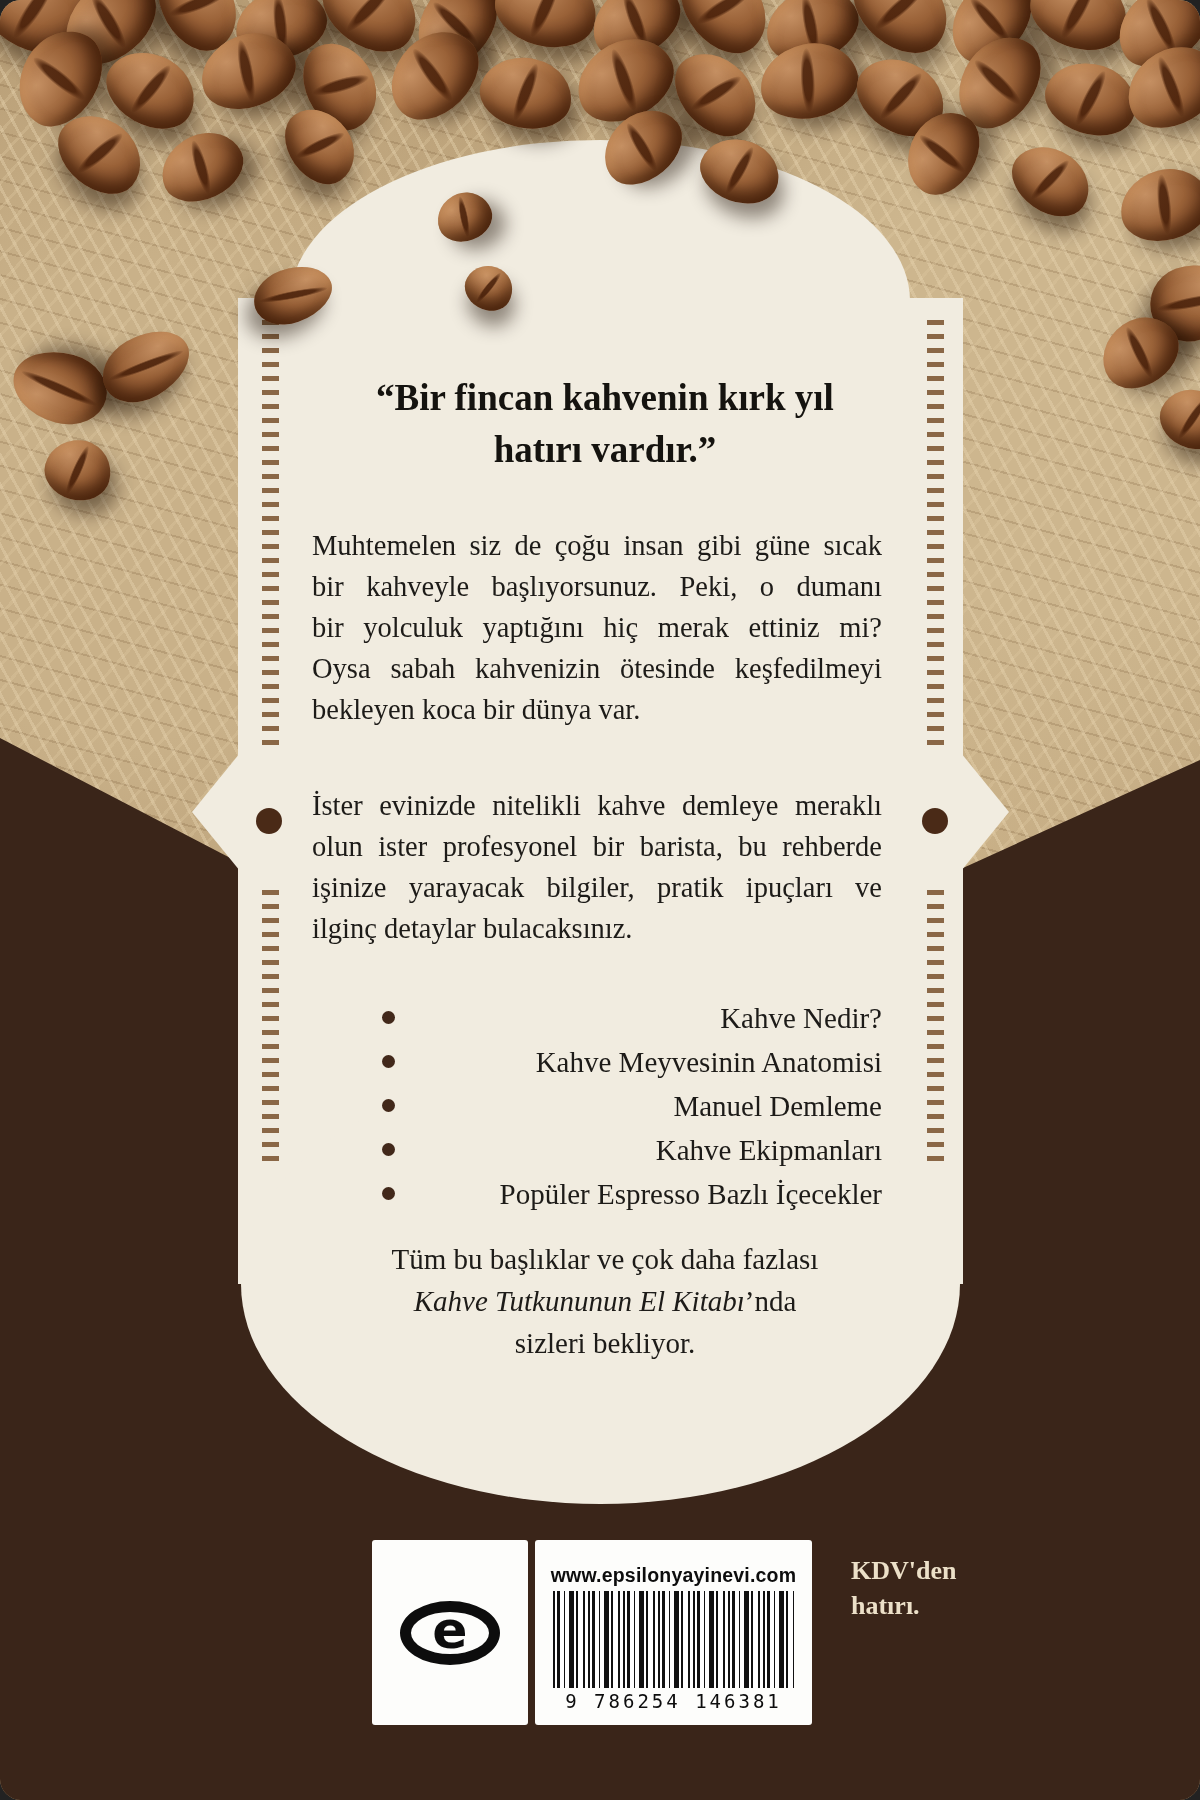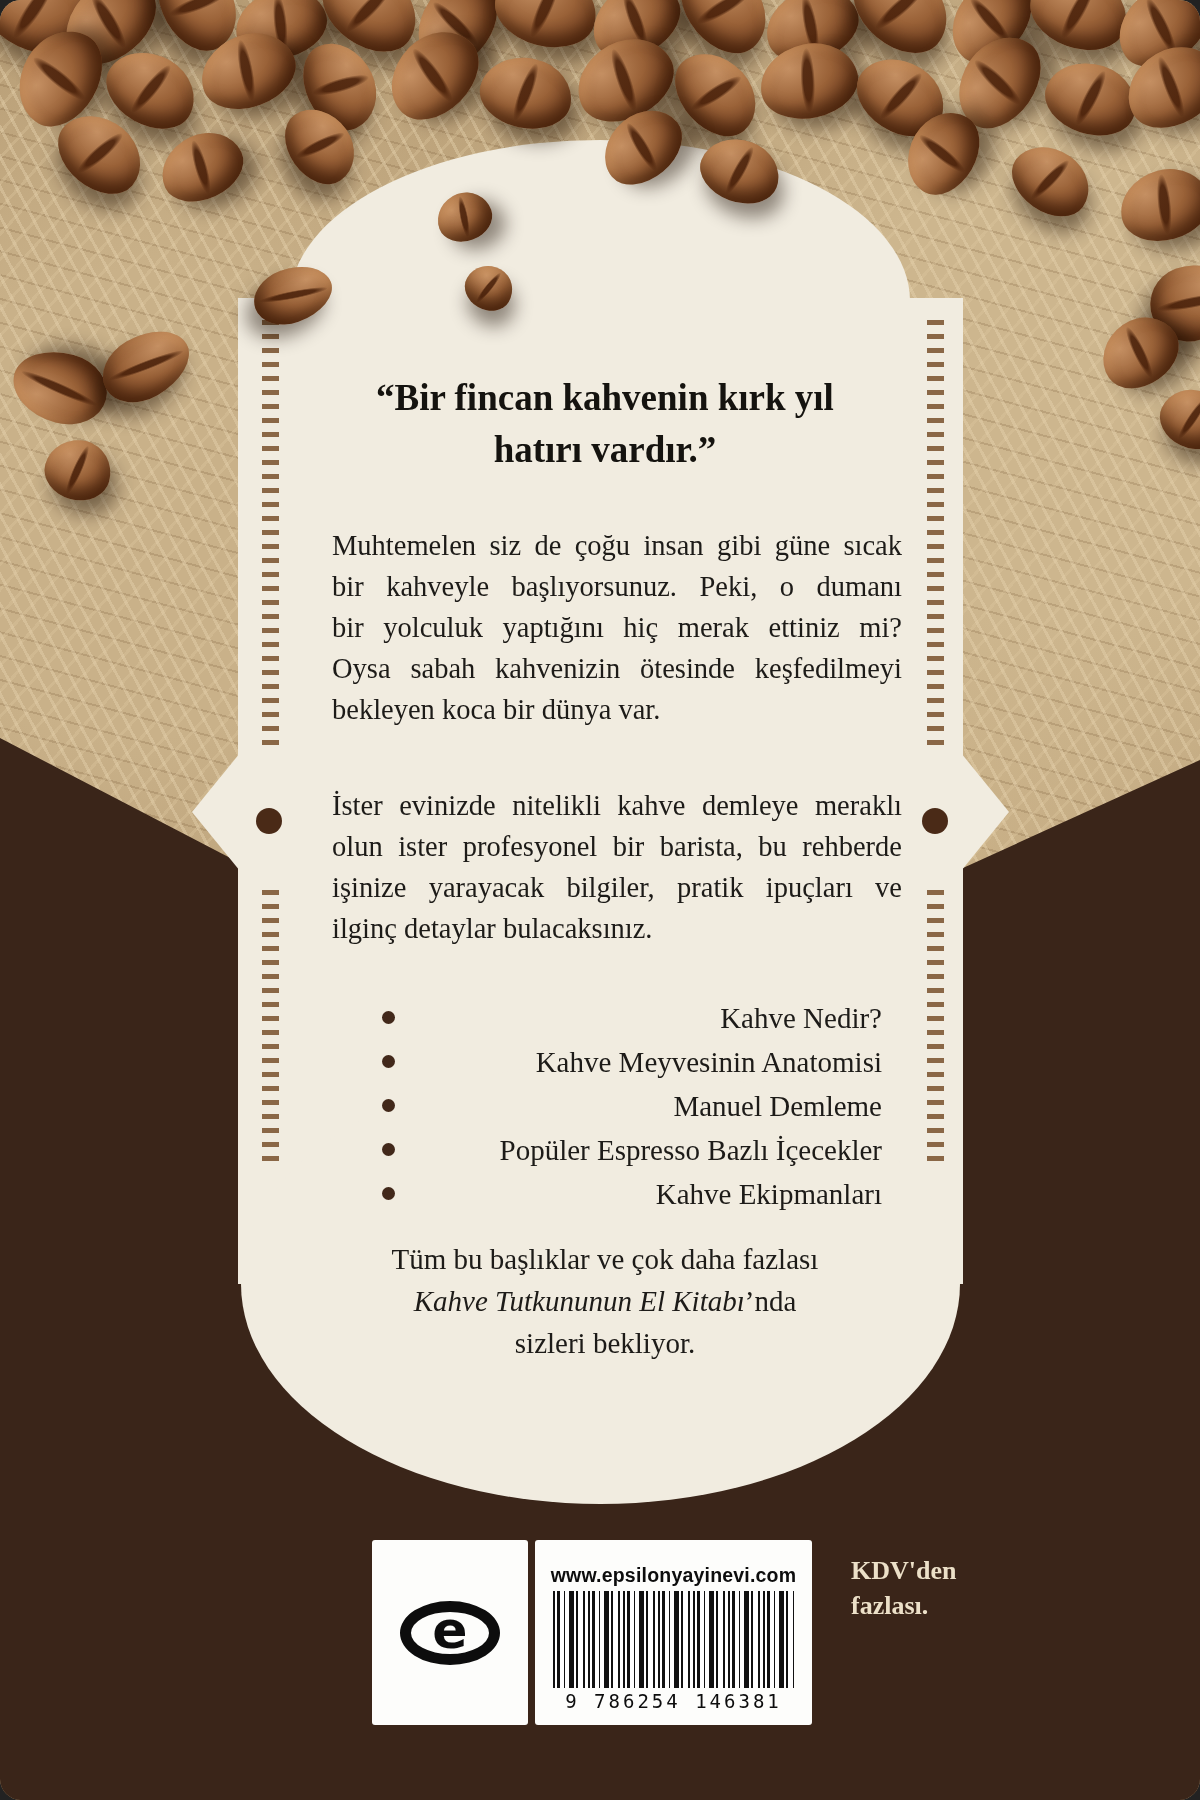--- a/index.html
+++ b/index.html
@@ -35,21 +35,21 @@
     background-image:repeating-linear-gradient(to bottom,#8a6746 0 5px,rgba(0,0,0,0) 5px 14px);}
   .d-lt{left:262px;top:320px;height:426px;}
   .d-lb{left:262px;top:890px;height:276px;}
   .d-rt{left:927px;top:320px;height:426px;}
   .d-rb{left:927px;top:890px;height:276px;}
   .side-dot{position:absolute;width:26px;height:26px;border-radius:50%;background:#4a2a17;top:808px;}
   .dot-l{left:256px;} .dot-r{left:922px;}
   
   .quote{position:absolute;left:320px;top:372px;width:570px;text-align:center;
     font-weight:bold;font-size:37px;line-height:52px;color:#15130f;}
-  .para{position:absolute;left:332px;width:570px;color:#1d1b18;font-size:28.5px;}
+  .para{position:absolute;left:312px;width:570px;color:#1d1b18;font-size:28.5px;}
   .p1{top:525px;} .p2{top:785px;}
   .jline{line-height:41px;text-align:justify;text-align-last:justify;}
   .jlast{text-align-last:left;}
   .topics{position:absolute;left:382px;top:996px;width:500px;color:#1d1b18;
     font-size:29px;list-style:none;margin:0;padding:0;text-align:right;}
   .topics li{position:relative;line-height:44px;padding-left:33px;}
   .topics li::before{content:"";position:absolute;left:0;top:15px;width:13px;height:13px;
     border-radius:50%;background:#42281a;}
   .closing{position:absolute;left:300px;top:1238px;width:610px;text-align:center;
     font-size:29px;line-height:42px;color:#1d1b18;}
@@ -120,22 +120,22 @@
     <div class="jline">İster evinizde nitelikli kahve demleye meraklı</div>
     <div class="jline">olun ister profesyonel bir barista, bu rehberde</div>
     <div class="jline">işinize yarayacak bilgiler, pratik ipuçları ve</div>
     <div class="jline jlast">ilginç detaylar bulacaksınız.</div>
   </div>
 
   <ul class="topics">
     <li>Kahve Nedir?</li>
     <li>Kahve Meyvesinin Anatomisi</li>
     <li>Manuel Demleme</li>
+    <li>Kahve Ekipmanları</li>
     <li>Popüler Espresso Bazlı İçecekler</li>
-    <li>Kahve Ekipmanları</li>
   </ul>
 
   <div class="closing">
     <div>Tüm bu başlıklar ve çok daha fazlası</div>
     <div><span class="ital">Kahve Tutkununun El Kitabı</span><span>’nda</span></div>
     <div>sizleri bekliyor.</div>
   </div>
 
   <div class="logo-box">
     <div class="eps-oval">
@@ -144,21 +144,21 @@
   </div>
 
   <div class="code-box">
     <div class="site">www.epsilonyayinevi.com</div>
     <div class="barcode"></div>
     <div class="digits">9 786254 146381</div>
   </div>
 
   <div class="kdv">
     <div>KDV'den</div>
-    <div>fazlası.</div>
+    <div>hatırı.</div>
   </div>
 
   <div>
       <div class="bean" style="left: -20px; top: -30px; width: 110px; height: 80px; transform: rotate(25deg);">
         <span class="crease"></span>
       </div>
       <div class="bean" style="left: 60px; top: -15px; width: 100px; height: 72px; transform: rotate(-40deg);">
         <span class="crease"></span>
       </div>
       <div class="bean" style="left: 150px; top: -30px; width: 95px; height: 70px; transform: rotate(60deg);">

